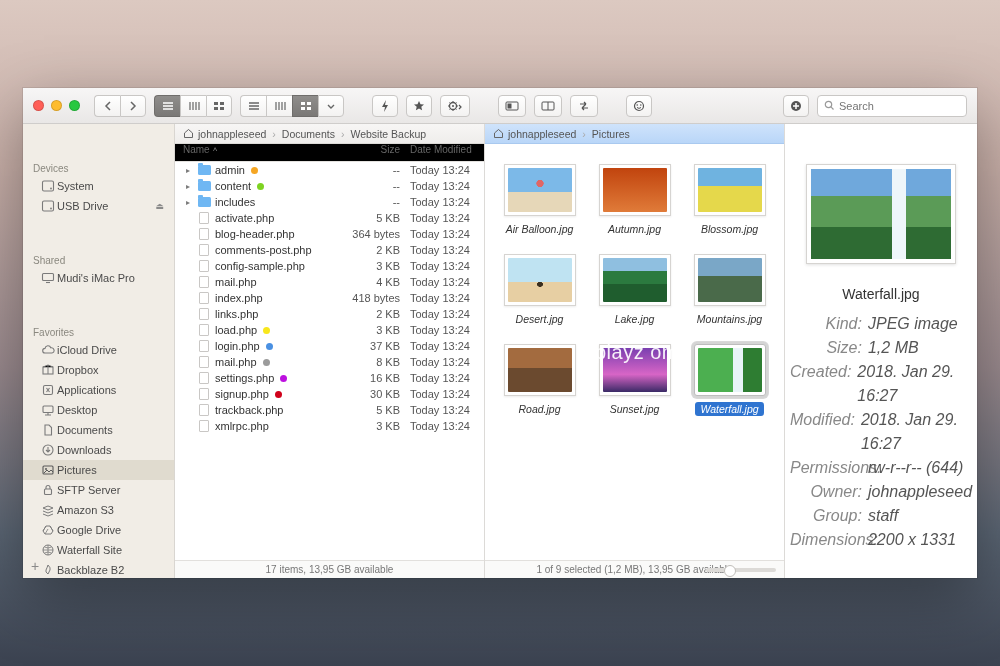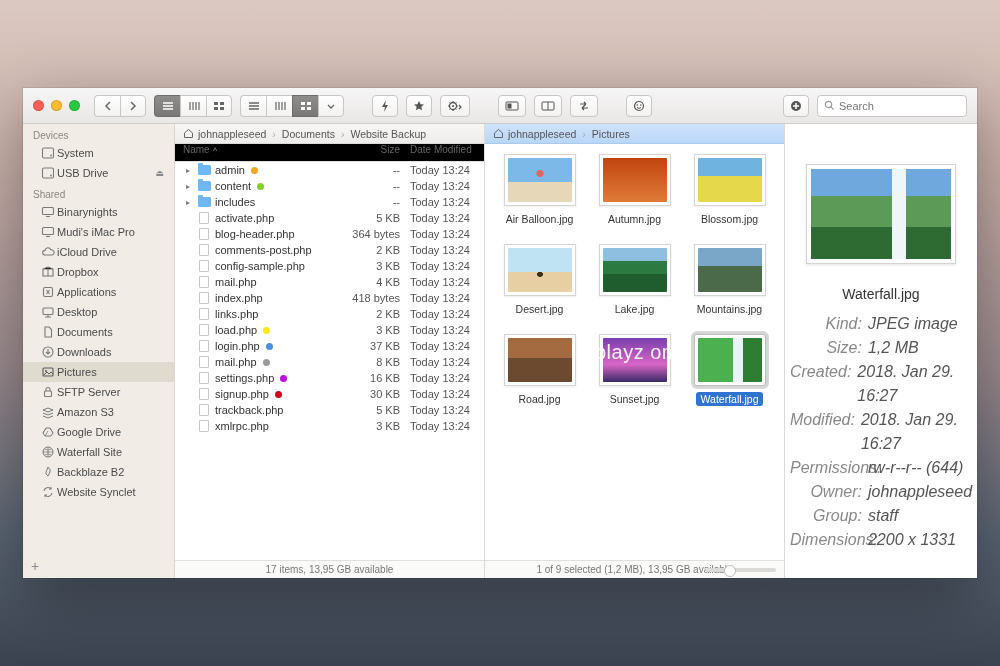--- a/index.html
+++ b/index.html
@@ -53,21 +53,21 @@
   
   .body { flex: 1; display: flex; min-height: 0; }
 
   .sidebar {
     width: 152px; flex: 0 0 152px;
     background: #f1ede6;
     border-right: 1px solid #d9d6d1;
     overflow-y: auto; padding-bottom: 4px;
     position: relative;
   }
-  .sb-sect { padding: 6px 10px 2px; font-size: 10px; color: #8a887f; text-transform: none; }
+  .sb-sect { padding: 6px 10px 2px; font-size: 10px; color: #8a887f; text-transform: none; margin-top: 33px; }
   .sb-item {
     display: flex; align-items: center; gap: 2px;
     padding: 3px 10px 3px 18px; color: #4a4a4a; cursor: default;
     white-space: nowrap;
   }
   .sb-item.selected { background: #e0dbcf; }
   .sb-icon { width: 14px; height: 14px; display:inline-flex; align-items:center; justify-content:center; color:#6c6c6c; }
   .sb-eject { margin-left:auto; color:#8a8a8a; font-size:9px; }
   .sb-add { position:absolute; bottom:4px; left:8px; color:#8a8a8a; font-size:14px; }
 
@@ -111,21 +111,21 @@
   .statusbar {
     height: 18px; flex:0 0 18px;
     border-top:1px solid #e2e0dd; background:#fafaf9;
     display:flex; align-items:center; justify-content:center;
     font-size:10px; color:#777; position:relative;
   }
   .statusbar .slider { position:absolute; right:8px; width:70px; height:4px; background:#dcdad7; border-radius:2px;}
   .statusbar .slider::after{content:"";position:absolute;left:18px;top:-3px;width:10px;height:10px;border-radius:50%;background:#fff;border:1px solid #c0beba;}
 
   
-  .grid { flex:1; overflow:auto; padding: 10px 10px 4px; }
+  .grid { flex:1; overflow:auto; padding: 20px 10px 4px; font-style: italic; }
   .grid-inner { display:grid; grid-template-columns: repeat(3, 1fr); gap: 18px 6px; }
   .thumb-item { display:flex; flex-direction:column; align-items:center; gap:6px; }
   .thumb {
     width:72px; height:52px; border:1px solid #d6d4d1; background:#fff; padding:3px;
     box-shadow: 0 1px 2px rgba(0,0,0,0.08);
   }
   .thumb-inner{ width:100%; height:100%; border-radius:1px; }
   .thumb-label{ font-size:10.5px; color:#333; padding:1px 5px; border-radius:3px; white-space:nowrap;}
   .thumb-item.selected .thumb { outline:2px solid #bcbcbc22; box-shadow:0 0 0 3px #d9d9d9; border-color:#bdbdbd; border-radius:3px;}
   .thumb-item.selected .thumb-label{ background:#2f74d0; color:#fff; }
@@ -306,31 +306,23 @@
           <span class="sb-eject">⏏</span>
         </div>
         <div class="sb-sect">Shared</div>
         <div class="sb-item">
           <span class="sb-icon">
             <svg width="14" height="14">
               <rect x="1.5" y="2.5" width="11" height="7" rx="1" fill="none" stroke="#7a7a7a" stroke-width="1.1"></rect>
               <path d="M5 11.5h4" stroke="#7a7a7a" stroke-width="1.1"></path>
             </svg>
           </span>
-          <span>Binarynights</span>
-        </div>
-        <div class="sb-item">
-          <span class="sb-icon">
-            <svg width="14" height="14">
-              <rect x="1.5" y="2.5" width="11" height="7" rx="1" fill="none" stroke="#7a7a7a" stroke-width="1.1"></rect>
-              <path d="M5 11.5h4" stroke="#7a7a7a" stroke-width="1.1"></path>
-            </svg>
-          </span>
           <span>Mudi's iMac Pro</span>
         </div>
+        <div class="sb-sect">Favorites</div>
         <div class="sb-item">
           <span class="sb-icon">
             <svg width="14" height="14">
               <path d="M4 10a2.3 2.3 0 010-4.6 3 3 0 015.8-.6A2.2 2.2 0 0111 10z" fill="none" stroke="#7a7a7a" stroke-width="1.1"></path>
             </svg>
           </span>
           <span>iCloud Drive</span>
         </div>
         <div class="sb-item">
           <span class="sb-icon">

